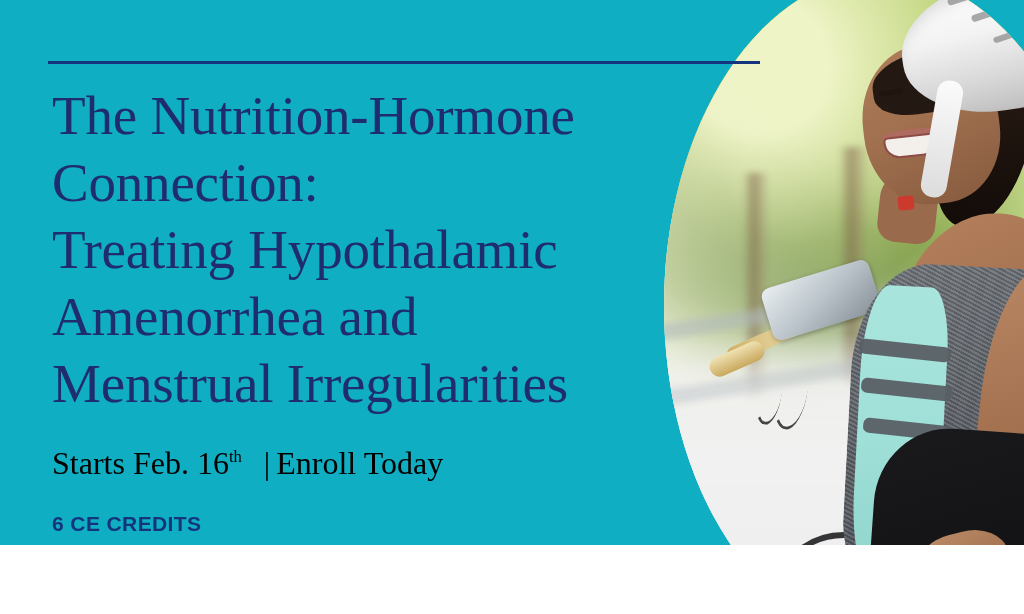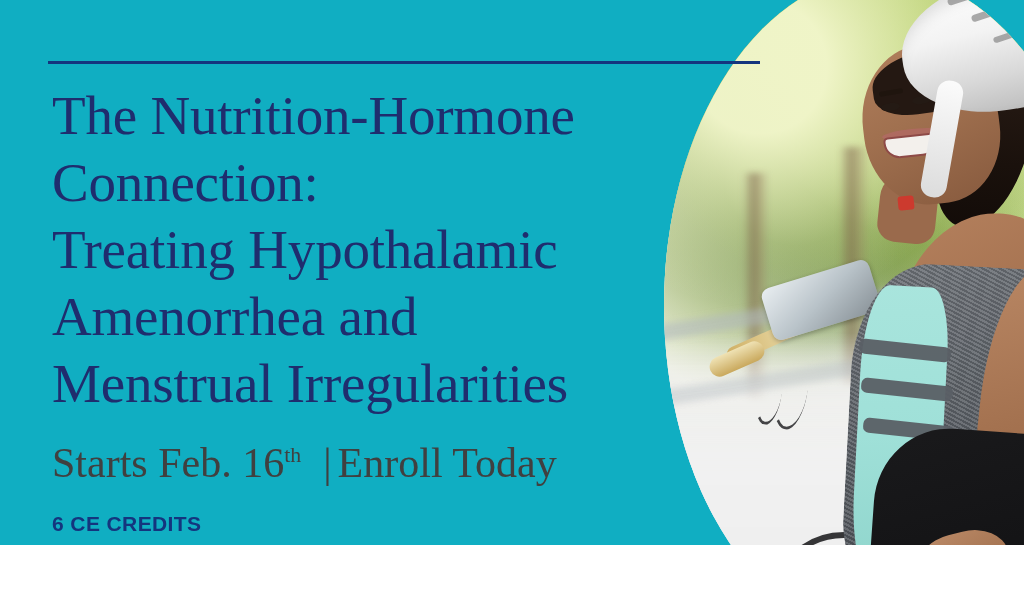--- a/index.html
+++ b/index.html
@@ -309,23 +309,23 @@
     color: #1F2D6E;
     white-space: pre-line;
   }
   .subline {
     margin: 0;
     position: absolute;
     left: 0;
     top: 357px;
     font-family: "Liberation Serif", serif;
     font-weight: 400;
-    font-size: 42px;
+    font-size: 32px;
     line-height: 48px;
-    color: #404040;
+    color: #000000;
     white-space: nowrap;
   }
   .subline .sup {
     font-size: 0.52em;
     vertical-align: super;
     line-height: 0;
   }
   .subline .sep {
     display: inline-block;
     padding: 0 6px 0 22px;

